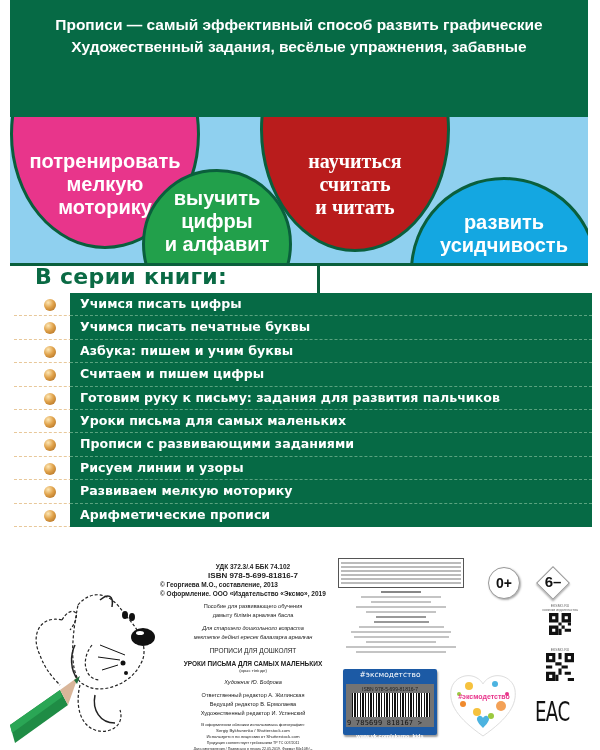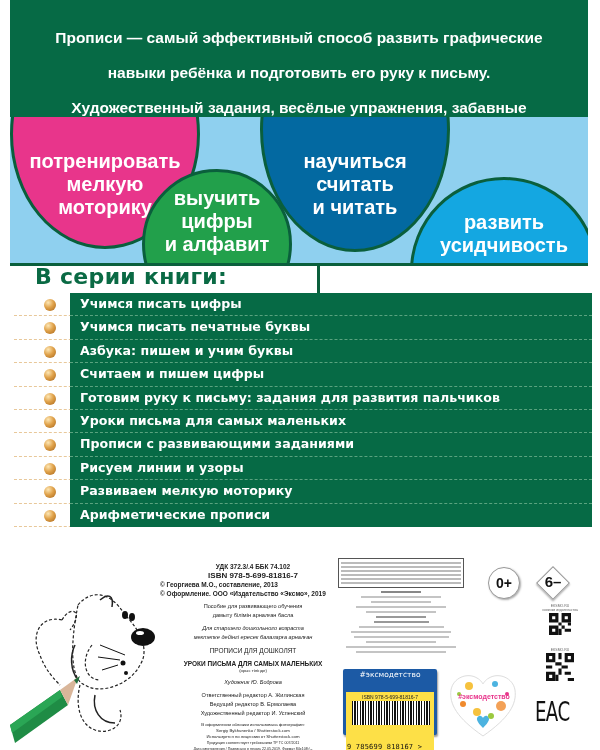--- a/index.html
+++ b/index.html
@@ -4,35 +4,35 @@
 <style>
   * { box-sizing: border-box; margin: 0; padding: 0; }
   html, body { width: 600px; height: 750px; background: #ffffff; overflow: hidden; }
   body { position: relative; font-family: "Liberation Sans", sans-serif; }
 
   .header-panel {
     position: absolute; left: 10px; top: 0; width: 578px; height: 117px;
     background: #066a45; color: #ffffff; text-align: center;
     padding-top: 14px; font-weight: bold; font-size: 15.5px; line-height: 22px;
   }
-  .header-panel p { white-space: nowrap; margin-top: 13px; }
+  .header-panel p { white-space: nowrap; }
 
   .circles-area {
     position: absolute; left: 10px; top: 117px; width: 578px; height: 146px;
     background: #8fd0ef; overflow: hidden;
   }
   .circle {
     position: absolute; border-radius: 50%; border: 3px solid #0a5f3c;
     color: #fff; font-weight: bold; text-align: center; font-size: 20px; line-height: 23px;
     display: flex; flex-direction: column; justify-content: center; align-items: center;
   }
   .circle span { display: block; white-space: nowrap; }
   .c-pink { background: #e8358b; left: 0; top: -98px; width: 190px; height: 230px; border-radius: 50%;
             padding-top: 100px; }
-  .c-orange { background: #0369a1; left: 250px; top: -110px; width: 190px; height: 245px; padding-top: 110px; }
+  .c-orange { background: #b91c1c; left: 250px; top: -110px; width: 190px; height: 245px; padding-top: 110px; font-family: Liberation Serif, serif; }
   .c-green { background: #22a04b; left: 132px; top: 52px; width: 150px; height: 150px; padding-bottom: 46px; }
   .c-blue { background: #14a7e1; left: 400px; top: 60px; width: 188px; height: 188px; padding-bottom: 75px; }
 
   .series-heading-box {
     position: absolute; left: 10px; top: 263px; width: 310px; height: 30px;
     background: #fff; border-top: 3px solid #0a5f3c; border-right: 3px solid #0a5f3c;
   }
   .bottom-line { position: absolute; left: 10px; top: 263px; width: 578px; height: 3px; background: #0a5f3c; }
   .series-heading {
     position: absolute; left: 35px; top: 264px; font-family: "DejaVu Sans", sans-serif;
@@ -79,40 +79,39 @@
     font-weight: bold; font-size: 14px; color: #111; background: #fff; }
   .age-diamond { position: absolute; left: 537px; top: 567px; width: 32px; height: 32px; }
   .age-diamond .d { position: absolute; left: 4px; top: 4px; width: 24px; height: 24px; transform: rotate(45deg);
     border: 1px solid #999; background: #fff; box-shadow: 1px 1px 2px #aaa; }
   .age-diamond .txt { position: absolute; left: 0; top: 6px; width: 32px; text-align: center; font-weight: bold; font-size: 15px; color: #111; }
 
   .qr-block { position: absolute; text-align: center; font-size: 3.5px; color: #666; }
 
   .barcode-card { position: absolute; left: 343px; top: 669px; width: 94px; height: 66px; background: #1c5aa5; border-radius: 2px; box-shadow: 1px 2px 2px #999; }
   .barcode-card .top { color: #fff; font-size: 7.5px; text-align: center; height: 11px; line-height: 11px; font-family: "DejaVu Sans", sans-serif; }
-  .barcode-card .white { background: #fde047; margin: 12px 3px; height: 59px; position: relative; }
+  .barcode-card .white { background: #737373; margin: 4px 3px; height: 43px; position: relative; }
   .barcode-card .isbn { font-size: 5px; text-align: center; color: #222; padding-top: 2px; }
   .barcode-card .bars { position: absolute; left: 6px; top: 9px; width: 78px; height: 24px;
     background: repeating-linear-gradient(90deg, #111 0 1px, #fff 1px 2px, #111 2px 4px, #fff 4px 5px, #111 5px 6px, #fff 6px 8px); }
   .barcode-card .digits { position: absolute; left: 1px; bottom: 0; width: 86px; font-size: 7px; font-family: "DejaVu Sans Mono", monospace; color: #111; letter-spacing: 0.2px; white-space: nowrap; }
   .barcode-card .bottom { color: #fff; font-size: 5.6px; font-weight: bold; text-align: center; line-height: 11px; }
 
   .heart { position: absolute; left: 447px; top: 672px; width: 72px; height: 66px; }
   .heart-text { position: absolute; left: 452px; top: 693px; width: 64px; text-align: center; font-size: 7px; color: #e8358b; font-weight: bold; }
 
   .eac { position: absolute; left: 535px; top: 697px; font-family: "DejaVu Sans", sans-serif; font-size: 26px; color: #111; letter-spacing: -1px; transform: scaleX(0.7); transform-origin: left top; font-weight: normal; }
 
   .illustration { position: absolute; left: 0; top: 585px; width: 165px; height: 160px; }
 </style>
 </head>
 <body>
 
 <div class="header-panel">
   <p>Прописи — самый эффективный способ развить графические</p>
-  <p>навыки ребёнка и подготовить его руку к письму.</p>
   <p>Художественный задания, весёлые упражнения, забавные</p>
 </div>
 
 <div class="circles-area">
   <div class="circle c-pink">
     <span>потренировать</span>
     <span>мелкую</span>
     <span>моторику</span>
   </div>
   <div class="circle c-orange">

